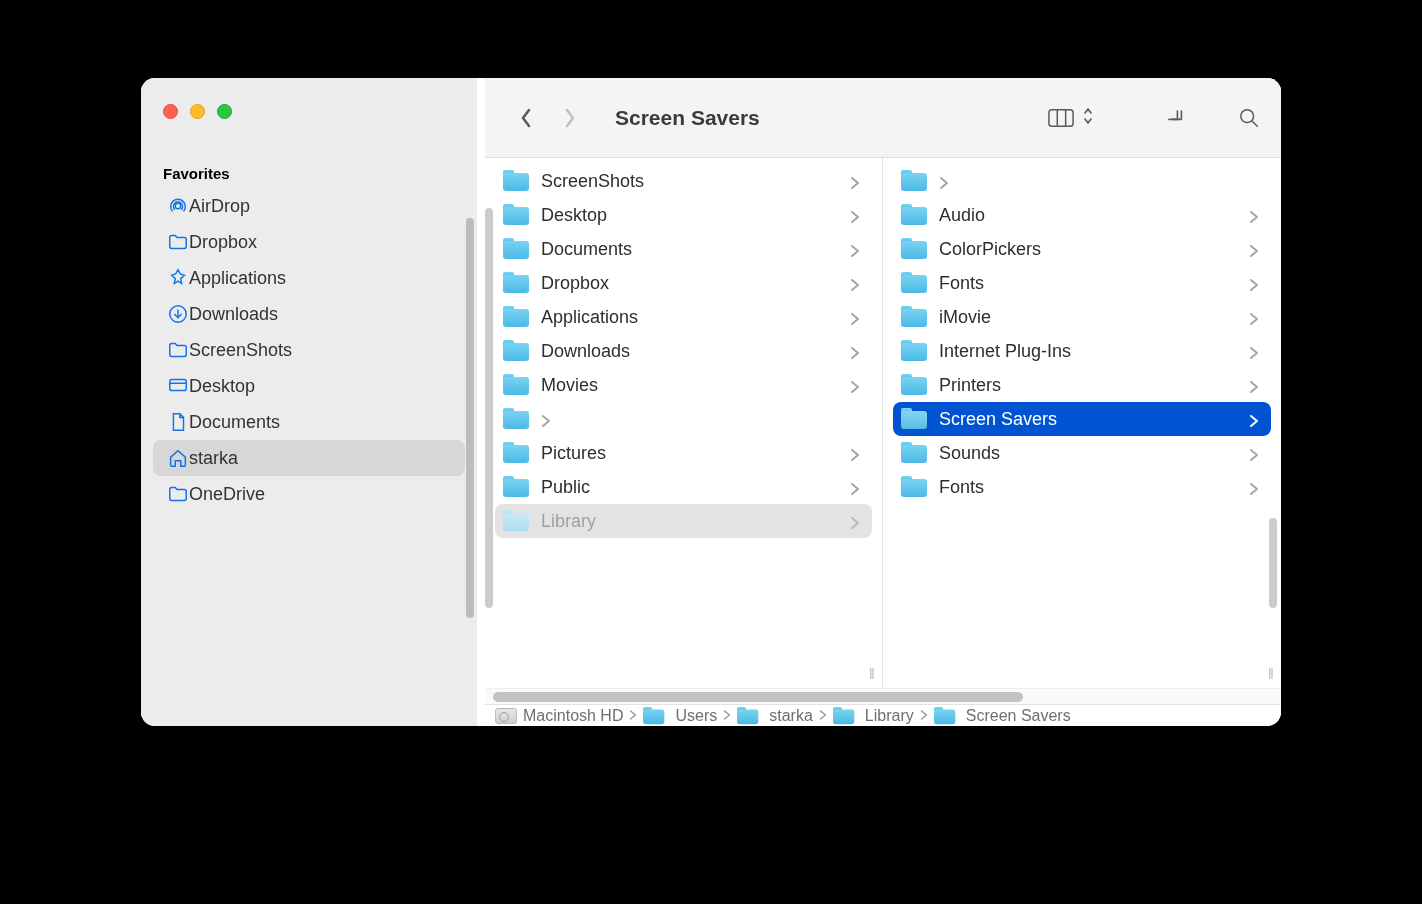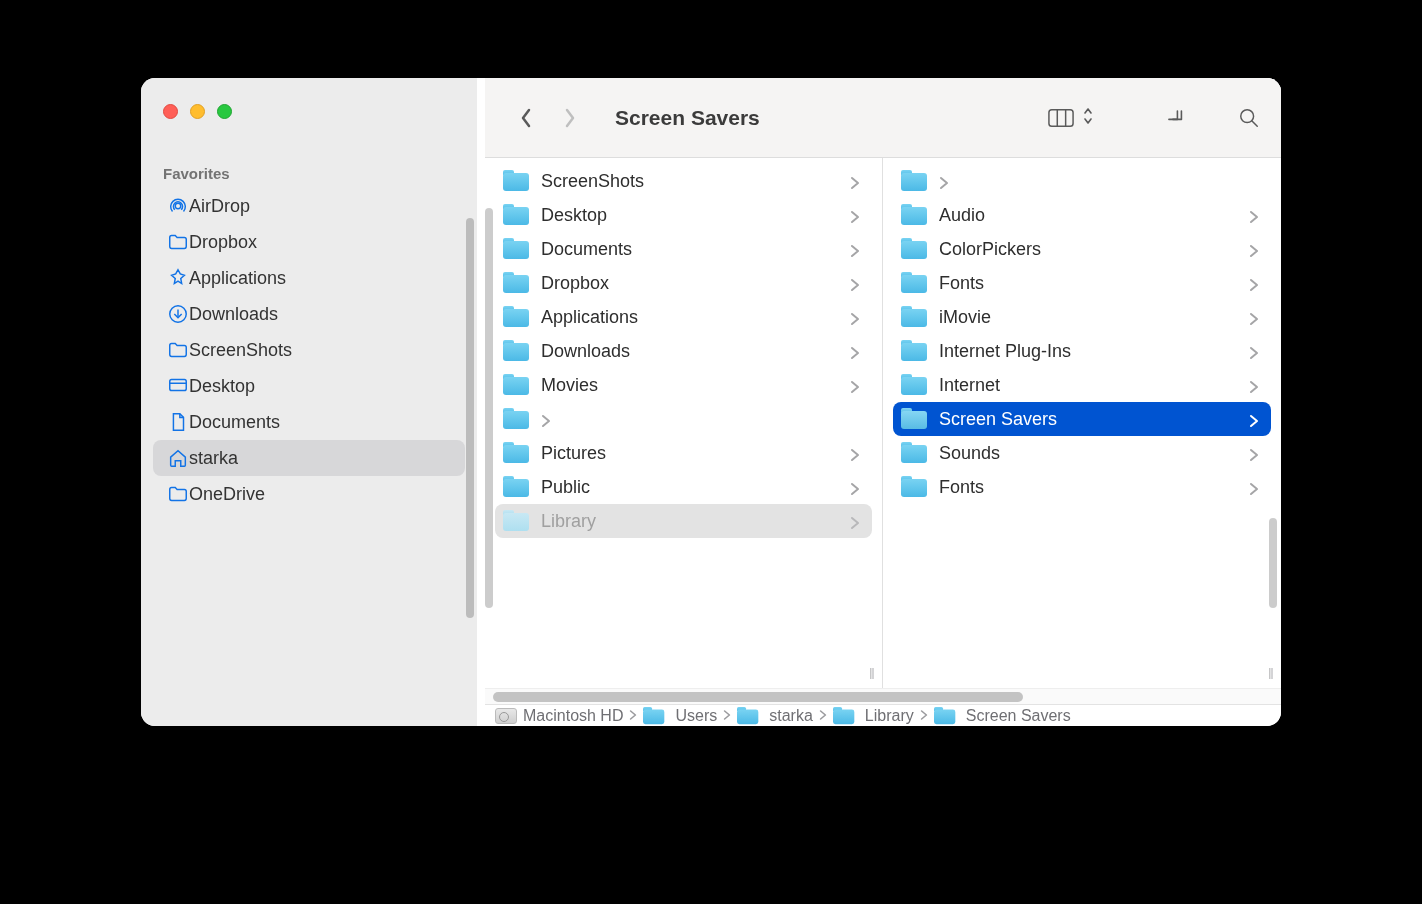--- a/index.html
+++ b/index.html
@@ -34,21 +34,21 @@
   }
   .traffic-lights { display: flex; gap: 12px; padding: 8px 0 0 22px; }
   .tl { width: 15px; height: 15px; border-radius: 50%; }
   .tl.red { background:#ff5f57; border:1px solid #e24a41; }
   .tl.yellow { background:#ffbd2e; border:1px solid #e1a024; }
   .tl.green { background:#28c840; border:1px solid #1fa531; }
 
   .fav-header {
     font-size: 15px;
     font-weight: 700;
-    color: #737373;
+    color: #000000;
     padding: 46px 0 6px 22px;
   }
   .sidebar-list { list-style: none; padding: 0 12px; position: relative; }
   .sidebar-item {
     display: flex;
     align-items: center;
     padding: 7px 14px;
     border-radius: 8px;
     font-size: 18px;
     color: #333;
@@ -482,21 +482,21 @@
             </li>
             <li class="col-item">
               <span class="folder-mini"></span>
               <span class="ci-label">Internet Plug-Ins</span>
               <span class="chev"><svg viewBox="0 0 10 14">
                   <polyline points="2,2 8,7 2,12"></polyline>
                 </svg></span>
             </li>
             <li class="col-item">
               <span class="folder-mini"></span>
-              <span class="ci-label">Internet</span>
+              <span class="ci-label">Printers</span>
               <span class="chev"><svg viewBox="0 0 10 14">
                   <polyline points="2,2 8,7 2,12"></polyline>
                 </svg></span>
             </li>
             <li class="col-item selected">
               <span class="folder-mini"></span>
               <span class="ci-label">Screen Savers</span>
               <span class="chev"><svg viewBox="0 0 10 14">
                   <polyline points="2,2 8,7 2,12"></polyline>
                 </svg></span>

